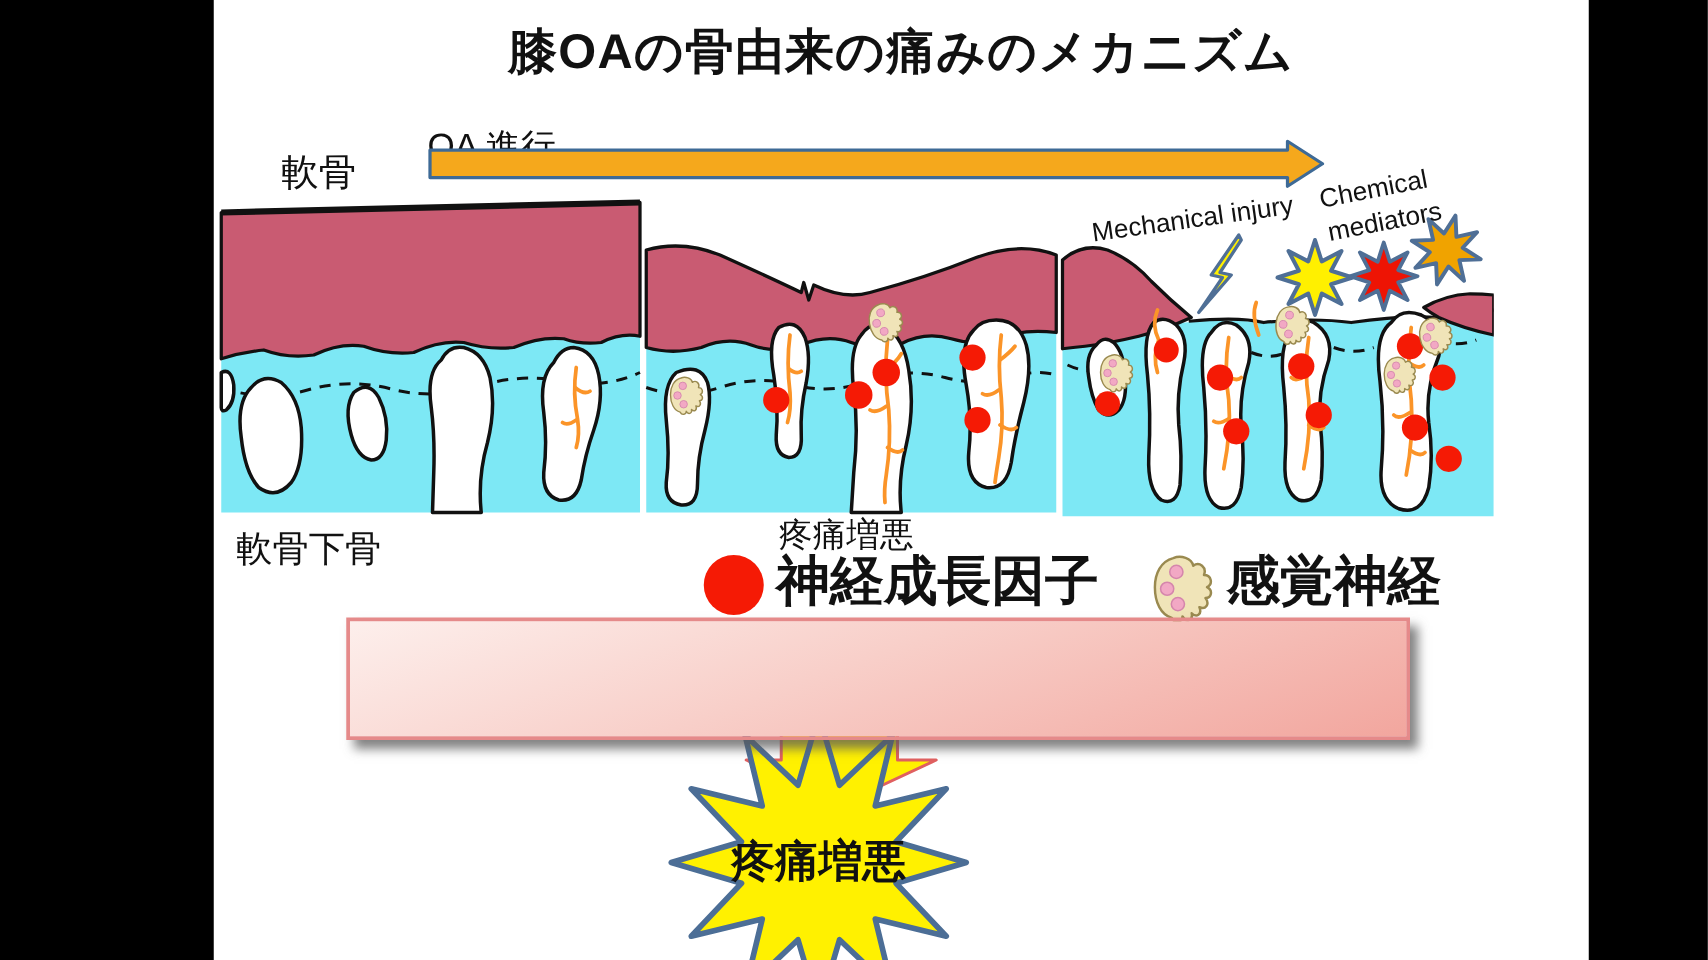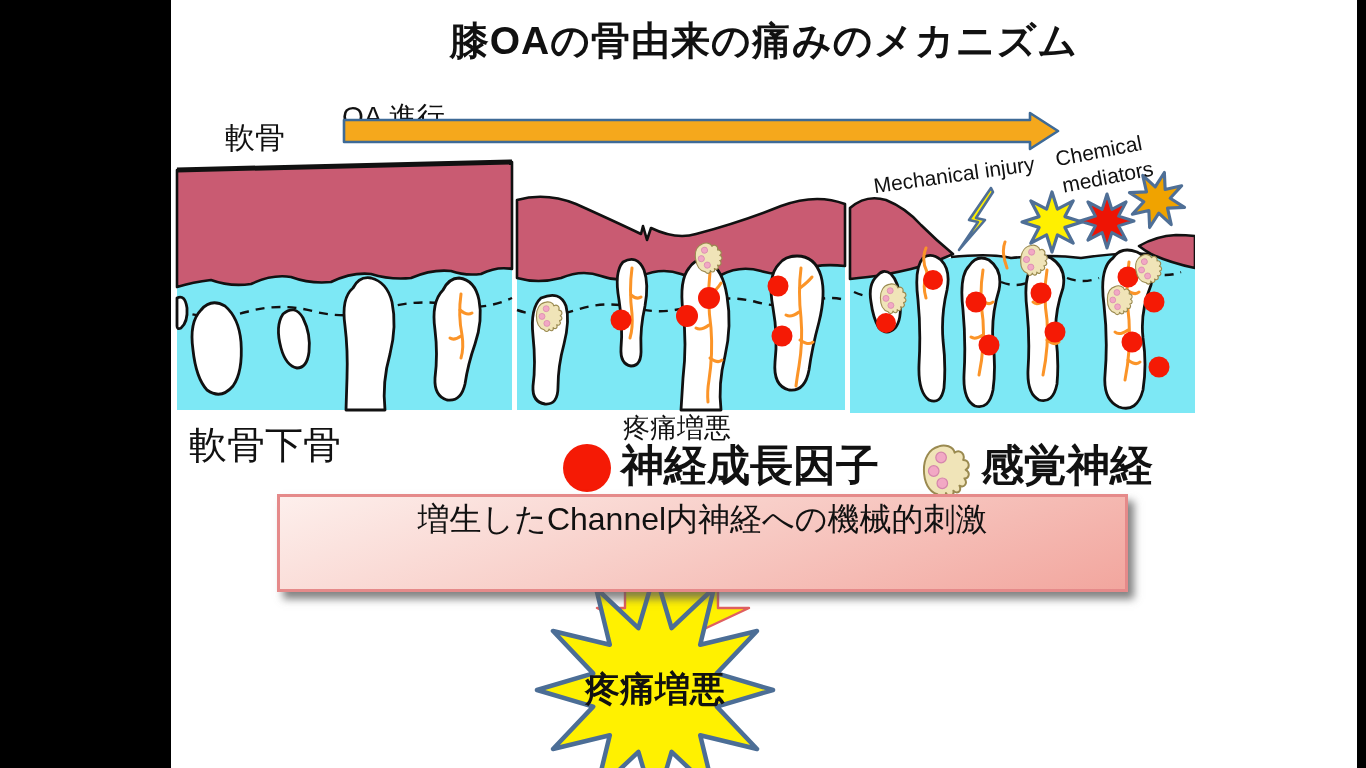--- a/index.html
+++ b/index.html
@@ -1,23 +1,23 @@
 <!DOCTYPE html>
 <html><head>
 <meta charset="utf-8">
 <style>
   html,body{margin:0;padding:0;background:#000;}
   #stage{position:relative;width:1366px;height:768px;background:#000;overflow:hidden;
          font-family:"Liberation Sans","DejaVu Sans",sans-serif;color:#111;}
-  #slide{position:absolute;left:171px;top:0;width:1186px;height:768px;background:#fff;overflow:hidden;}
+  #slide{position:absolute;left:171px;top:0;width:1100px;height:768px;background:#fff;overflow:hidden;}
   .abs{position:absolute;}
   #title{top:14px;left:0;width:100%;text-align:center;font-size:39px;font-weight:600;letter-spacing:1px;}
   #oa-label{top:98px;left:171px;width:716px;text-align:left;font-size:28px;}
   #cartilage-label{top:118px;left:42px;font-size:30px;margin-left:12px;}
-  #subchondral-label{top:420px;left:18px;font-size:38px;}
+  #subchondral-label{top:420px;left:18px;font-size:29px;}
   #sensory-label{top:410px;left:452px;font-size:27px;}
   #legend{top:444px;left:392px;height:58px;display:flex;align-items:flex-start;gap:10px;}
   #legend .big{font-size:43px;font-weight:700;line-height:1;}
   #ngf-dot{width:48px;height:48px;border-radius:50%;background:#F51A05;}
   #legend .spacer{width:22px;}
   #stimulus-box{top:494px;left:106px;width:845px;height:92px;border:3px solid #E58A8A;
      background:linear-gradient(160deg,#FDEFEC 0%,#F8CFC9 45%,#F2A69E 100%);
      box-shadow:6px 7px 8px rgba(90,90,90,0.75);text-align:center;z-index:3;}
   #stimulus-box .ln{font-size:32px;line-height:44px;}
   #down-arrow{top:582px;left:424px;z-index:1;}
@@ -180,21 +180,20 @@
       <div id="ngf-dot"></div>
       <div class="big">神経成長因子</div>
       <div class="spacer"></div>
       <svg width="50" height="54" viewBox="0 0 40 44">
         <use href="#oc-shape"></use>
       </svg>
       <div class="big">感覚神経</div>
     </div>
 
     <div class="abs" id="stimulus-box">
-      <div class="ln">増生したChannel内神経への機械的刺激</div>
     </div>
 
     <svg class="abs" id="down-arrow" width="182" height="64" viewBox="0 0 182 64">
       <polygon class="down-arrow-shape" points="30,0 123,0 123,26 154,26 77,62 2,26 30,26"></polygon>
     </svg>
 
     <svg class="abs" id="pain-burst" width="260" height="260" viewBox="0 0 260 260">
       <polygon class="burst" points="130,12 146.6,68.2 189,28 175.2,84.8 232,71 191.8,113.4 248,130 191.8,146.6 232,189 175.2,175.2 189,232 146.6,191.8 130,248 113.4,191.8 71,232 84.8,175.2 28,189 68.2,146.6 12,130 68.2,113.4 28,71 84.8,84.8 71,28 113.4,68.2"></polygon>
       <text class="burst-txt" x="130" y="141" text-anchor="middle">疼痛増悪</text>
     </svg>

